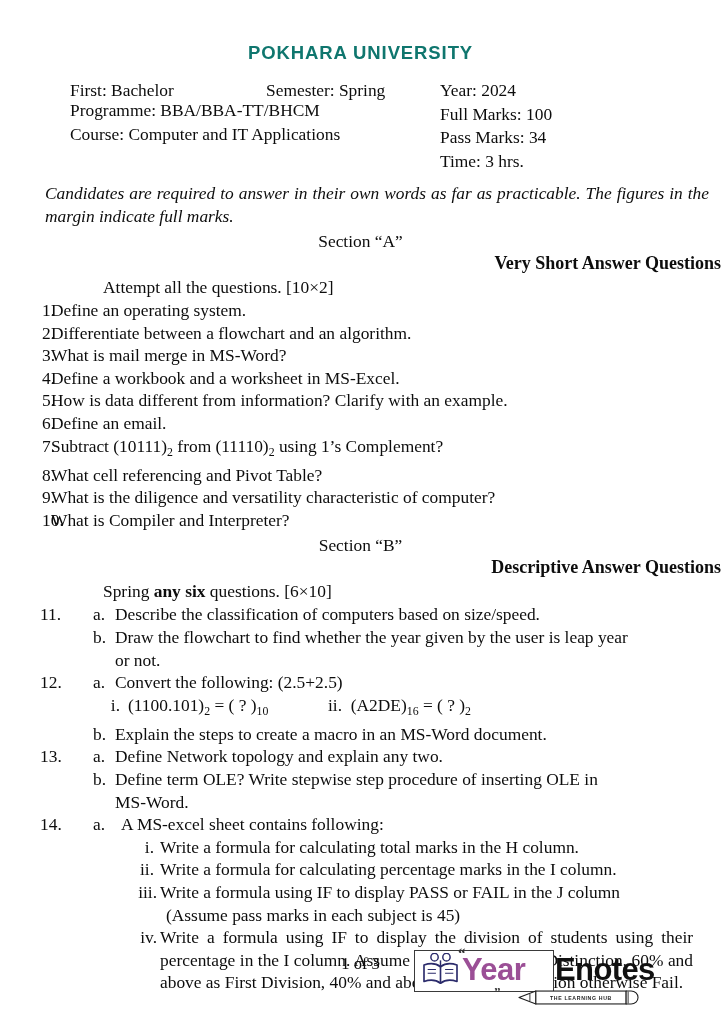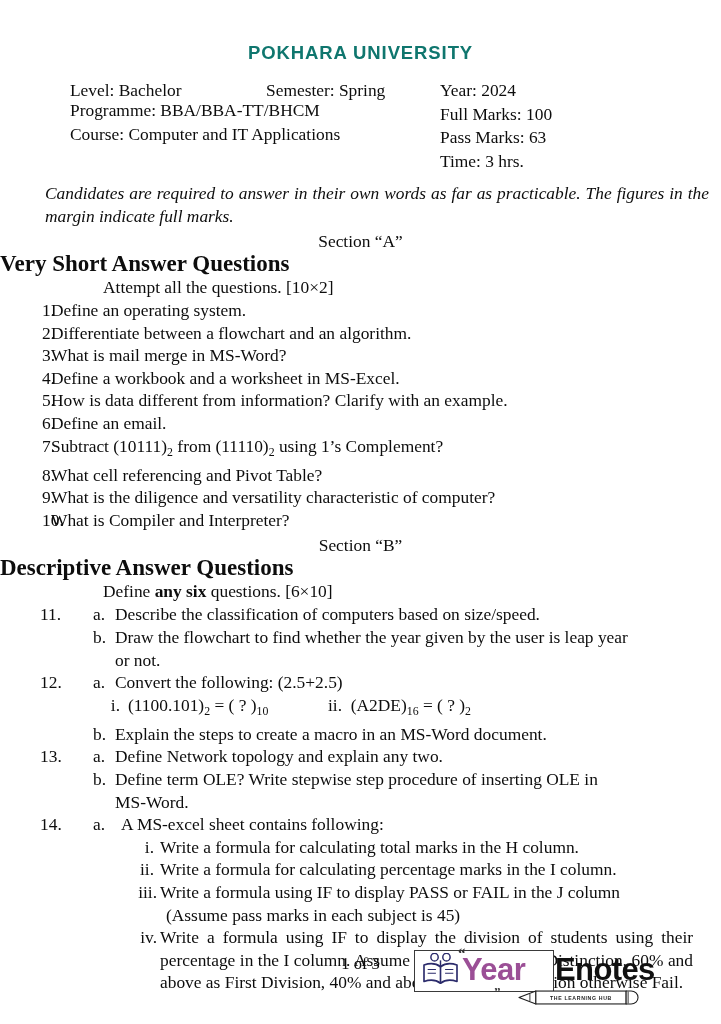--- a/index.html
+++ b/index.html
@@ -61,22 +61,22 @@
   }
 
   
   .section-name {
     text-align: center;
     font-size: 17.4px;
     line-height: 22px;
     margin-top: 3px;
   }
   .section-sub {
-    text-align: left;
-    font-size: 23px;
+    text-align: right;
+    font-size: 18px;
     font-weight: bold;
     line-height: 23px;
     margin-top: 0px;
   }
   .attempt {
     font-size: 17.4px;
     line-height: 23px;
     padding-left: 103px;
     margin-top: 1px;
   }
@@ -226,31 +226,31 @@
 </style>
 </head>
 <body>
 
 <div class="page">
 
   <div class="uni-title">POKHARA UNIVERSITY</div>
 
   <div class="meta">
     <div class="meta-row">
-      <span class="meta-left">Level: Bachelor</span>
+      <span class="meta-left">First: Bachelor</span>
       <span class="meta-mid">Semester: Spring</span>
       <span class="meta-right">Year: 2024</span>
     </div>
     <div class="meta-row">
       <span class="meta-spacer"></span>
       <span class="meta-right">Full Marks: 100</span>
     </div>
     <div class="meta-row">
       <span class="meta-spacer"></span>
-      <span class="meta-right">Pass Marks: 63</span>
+      <span class="meta-right">Pass Marks: 34</span>
     </div>
     <div class="meta-row">
       <span class="meta-spacer"></span>
       <span class="meta-right">Time: 3 hrs.</span>
     </div>
   </div>
 
   <div style="position:absolute;left:70px;top:122.5px;font-size:17.4px;line-height:23.5px;">Course: Computer and IT Applications</div>
   <div style="position:absolute;left:70px;top:99px;font-size:17.4px;line-height:23.5px;">Programme: BBA/BBA-TT/BHCM</div>
 
@@ -298,21 +298,21 @@
       <span class="qtext">What is the diligence and versatility characteristic of computer?</span>
     </li>
     <li class="qrow">
       <span class="qnum">10.</span>
       <span class="qtext">What is Compiler and Interpreter?</span>
     </li>
   </ul>
 
   <div class="section-name">Section “B”</div>
   <div class="section-sub">Descriptive Answer Questions</div>
-  <div class="attempt"><span>Define </span><b>any six</b><span> questions. [6×10]</span></div>
+  <div class="attempt"><span>Spring </span><b>any six</b><span> questions. [6×10]</span></div>
 
   <div class="qlist">
 
     <div class="brow">
       <span class="bnum">11.</span>
       <span class="blabel">a.</span>
       <span class="btext">Describe the classification of computers based on size/speed.</span>
     </div>
     <div class="brow">
       <span class="bnum"></span>

